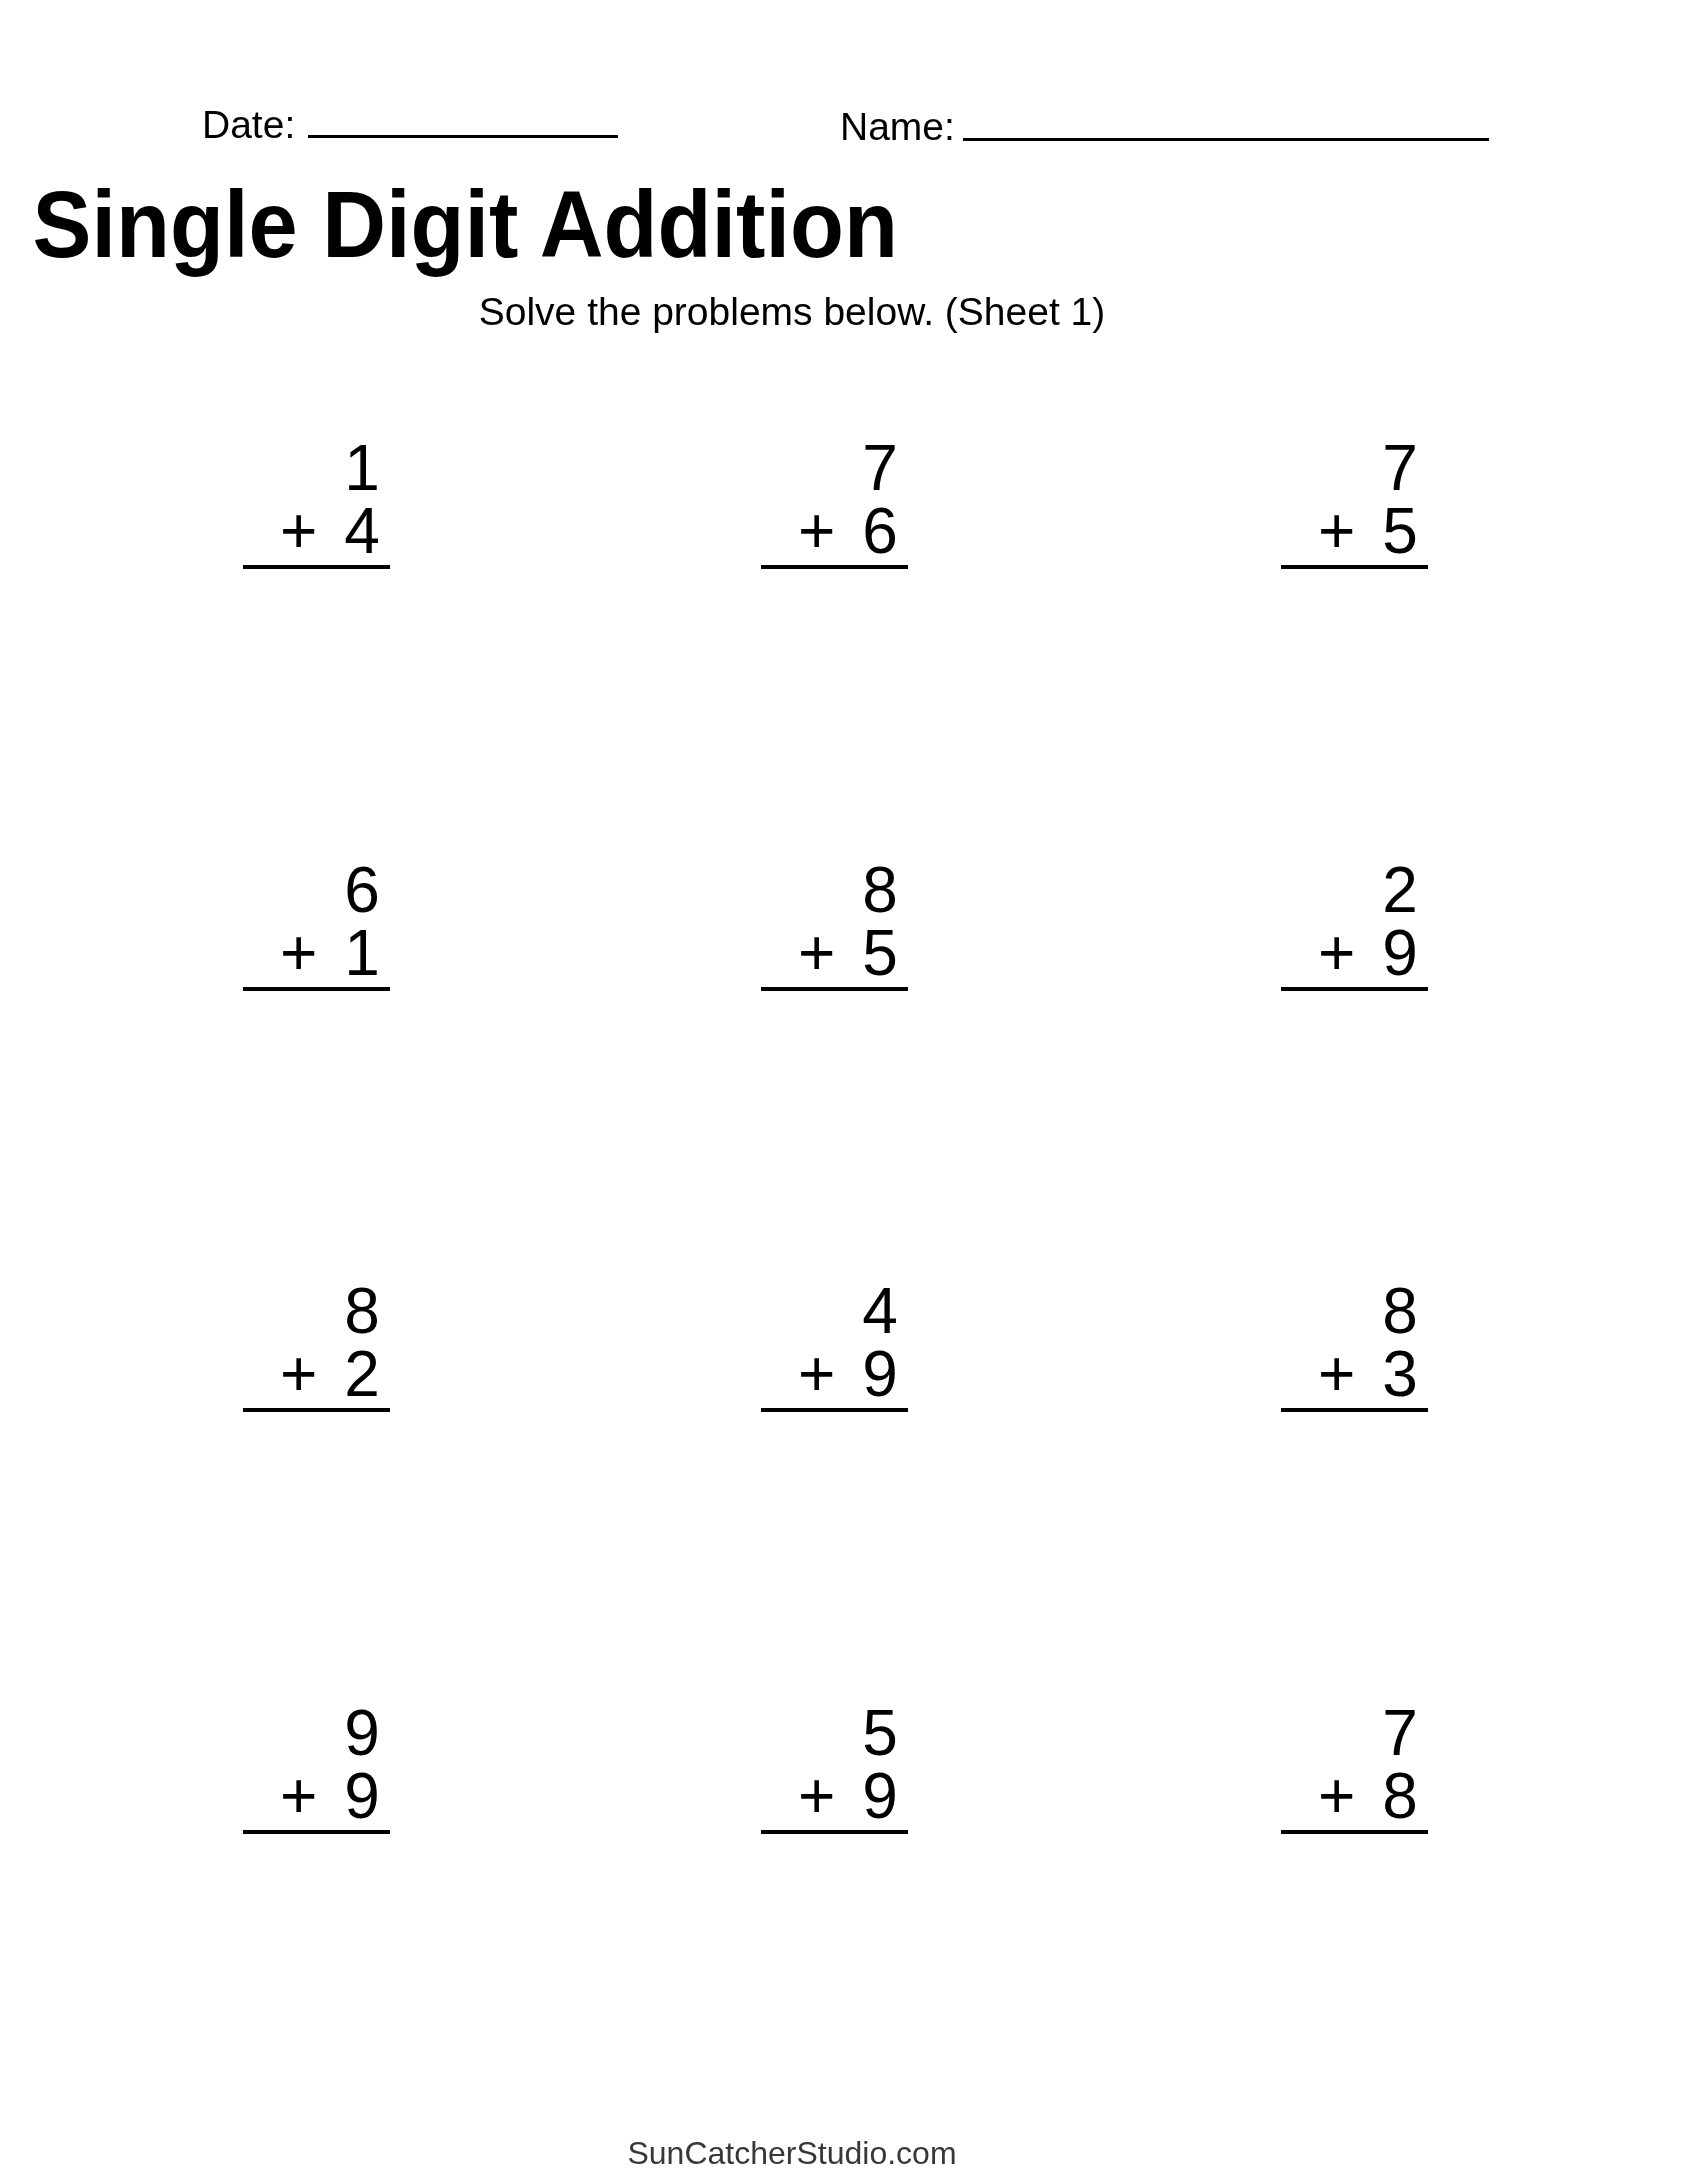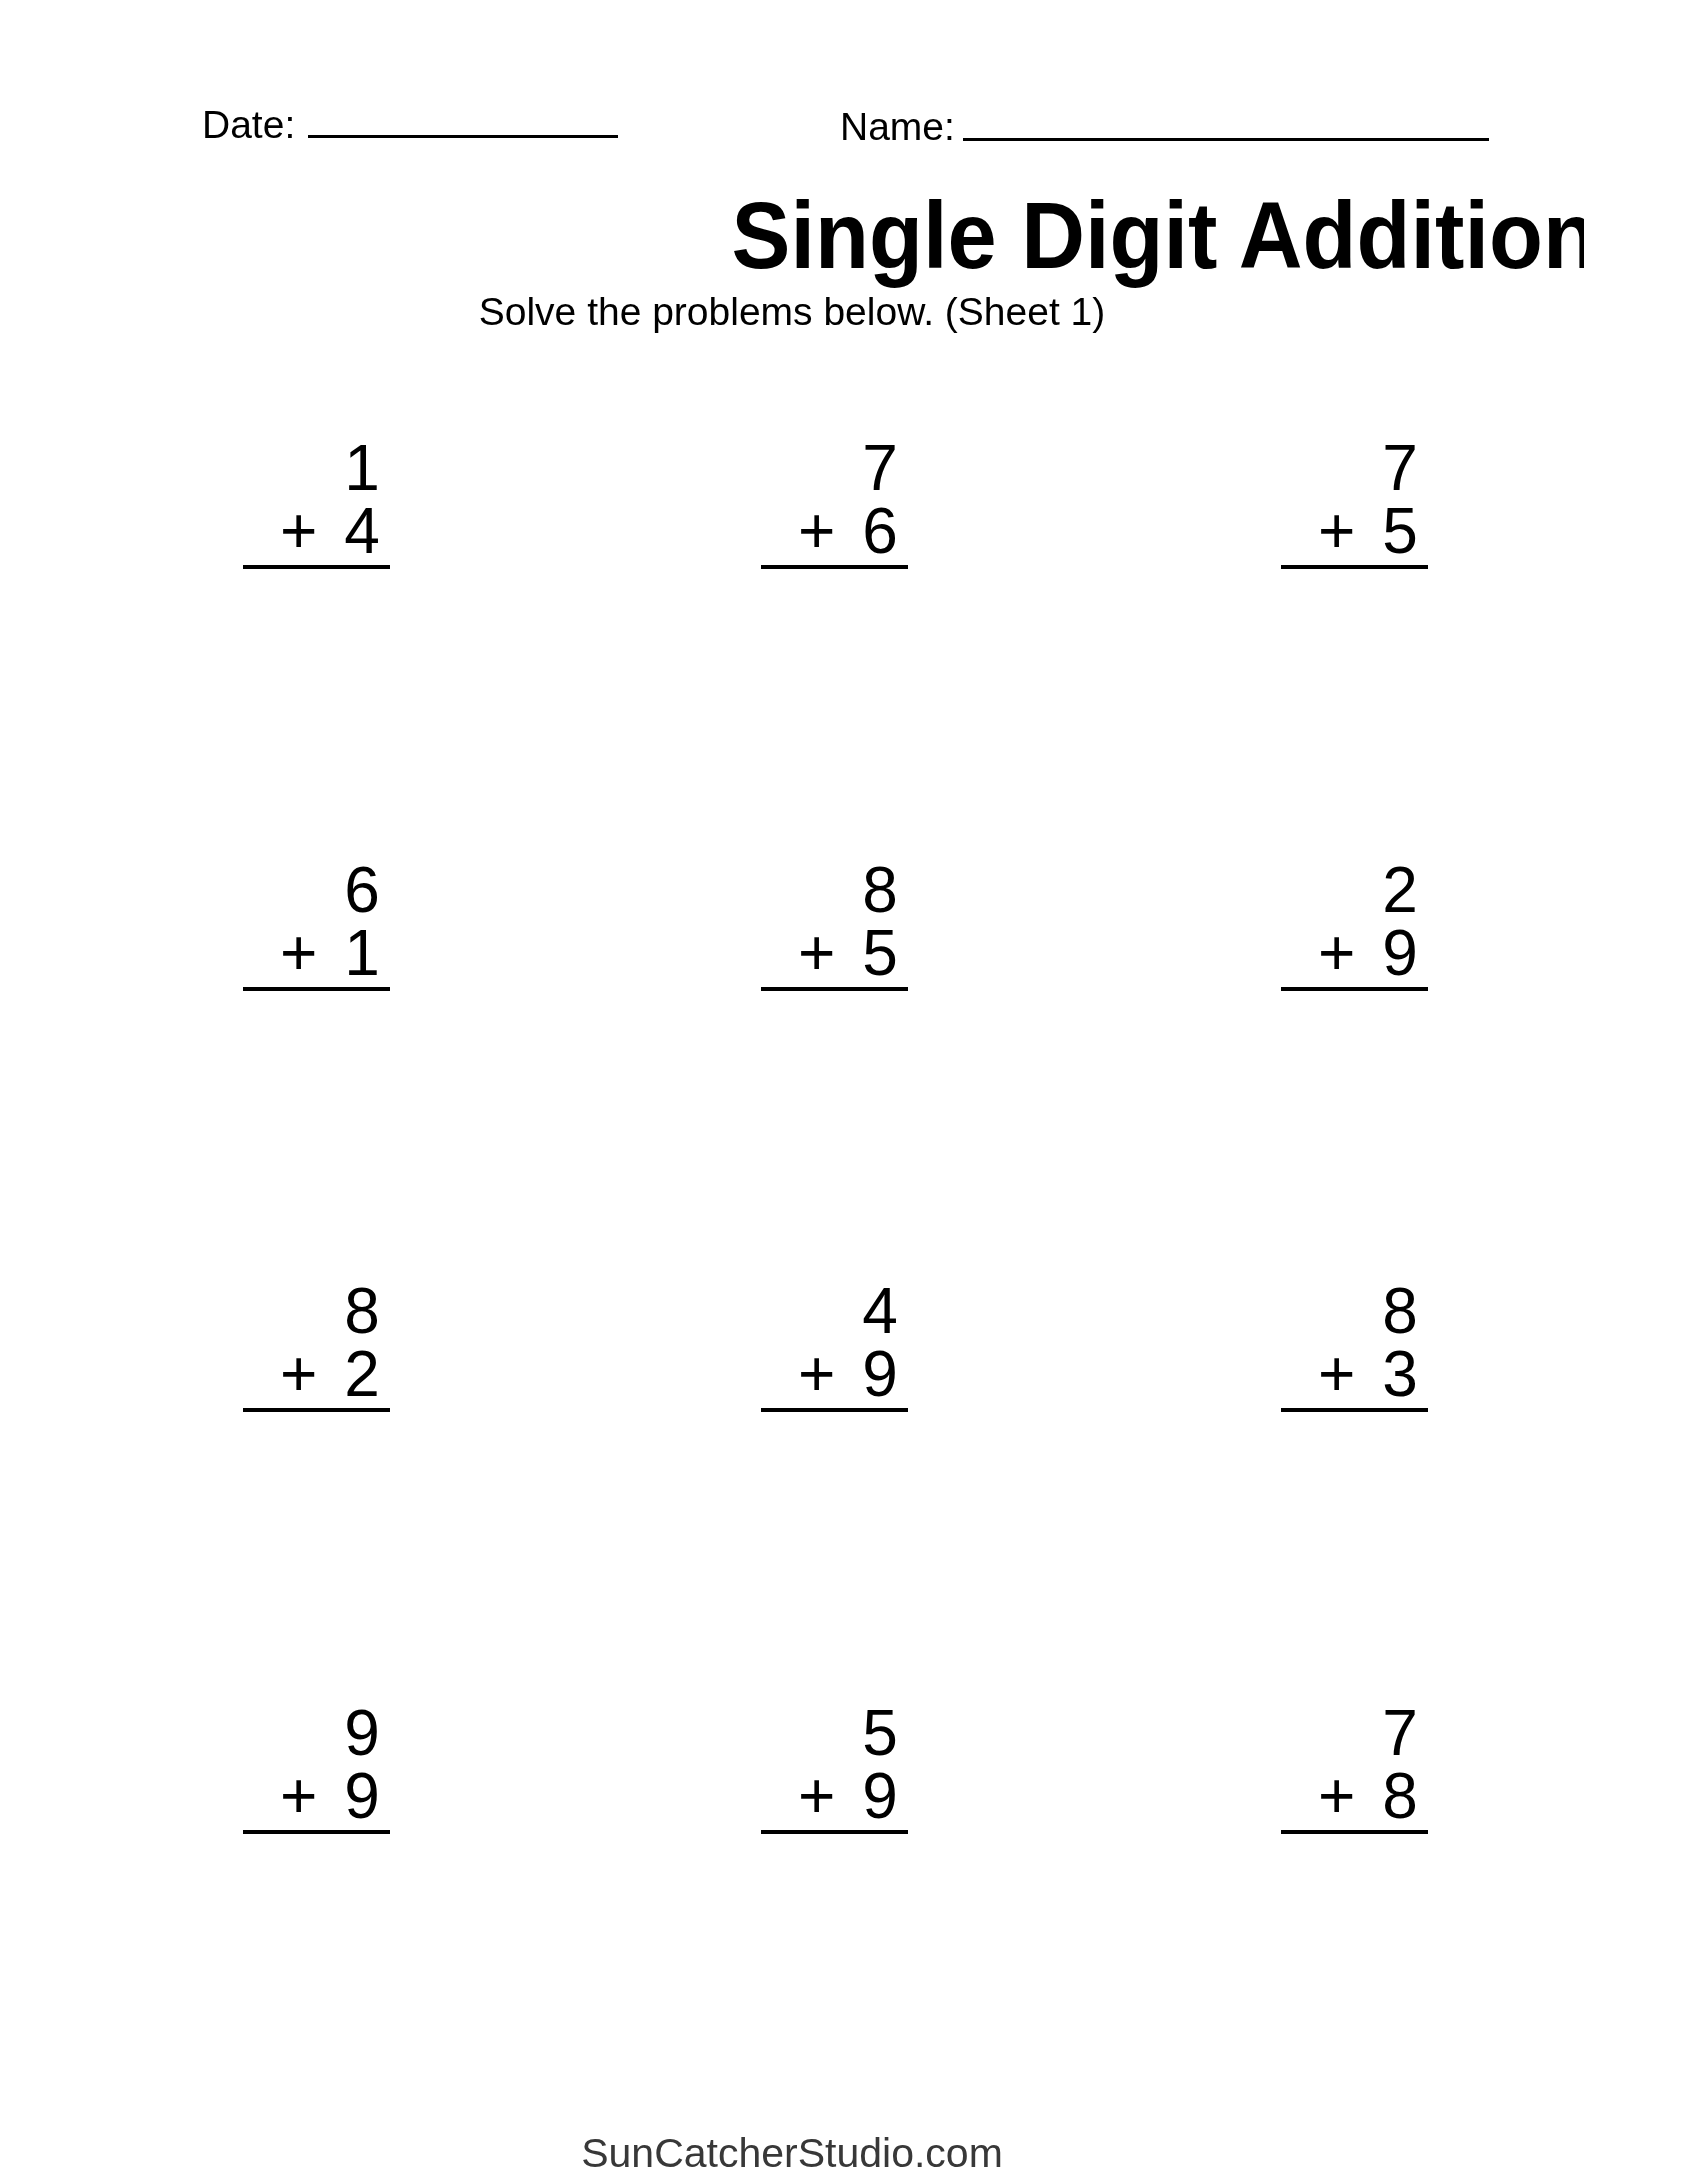--- a/index.html
+++ b/index.html
@@ -32,25 +32,24 @@
     height: 3.4px;
     background: #000000;
   }
   .date-line { left: 308px; top: 135px; width: 310px; }
   .name-line { left: 963px; top: 138px; width: 526px; }
 
   
   .title-wrap {
     position: absolute;
     left: 0;
-    top: 188px;
+    top: 177px;
     width: 100%;
-    text-align: right;
+    text-align: left;
     white-space: nowrap;
-    margin-left: 46px;
   }
   .title-text {
     display: inline-block;
     font-size: 95px;
     line-height: 95px;
     font-weight: bold;
     letter-spacing: 0;
     transform: scaleX(0.93);
     transform-origin: 50% 50%;
   }
@@ -90,21 +89,21 @@
     background: #000000;
   }
 
   
   .footer {
     position: absolute;
     left: 0;
     top: 2137px;
     width: 100%;
     text-align: center;
-    font-size: 41px;
+    font-size: 32px;
     line-height: 32px;
     color: #383838;
   }
 </style>
 </head>
 <body>
 
 <div class="page">
 
   <span class="field-label date-label">Date:</span>

